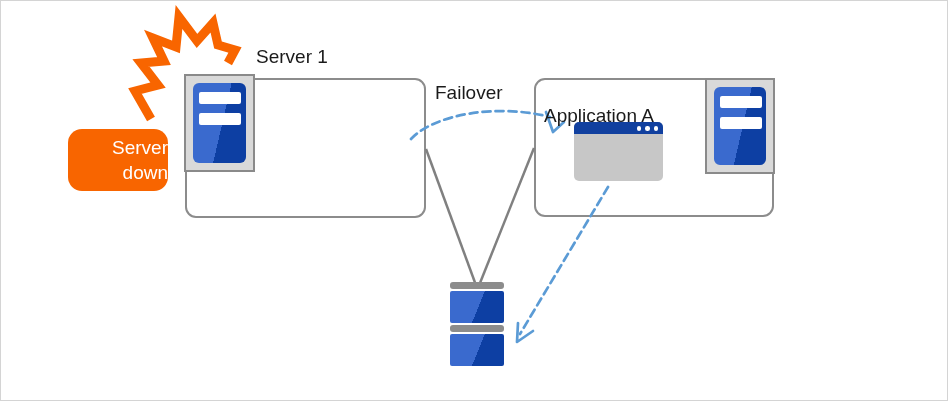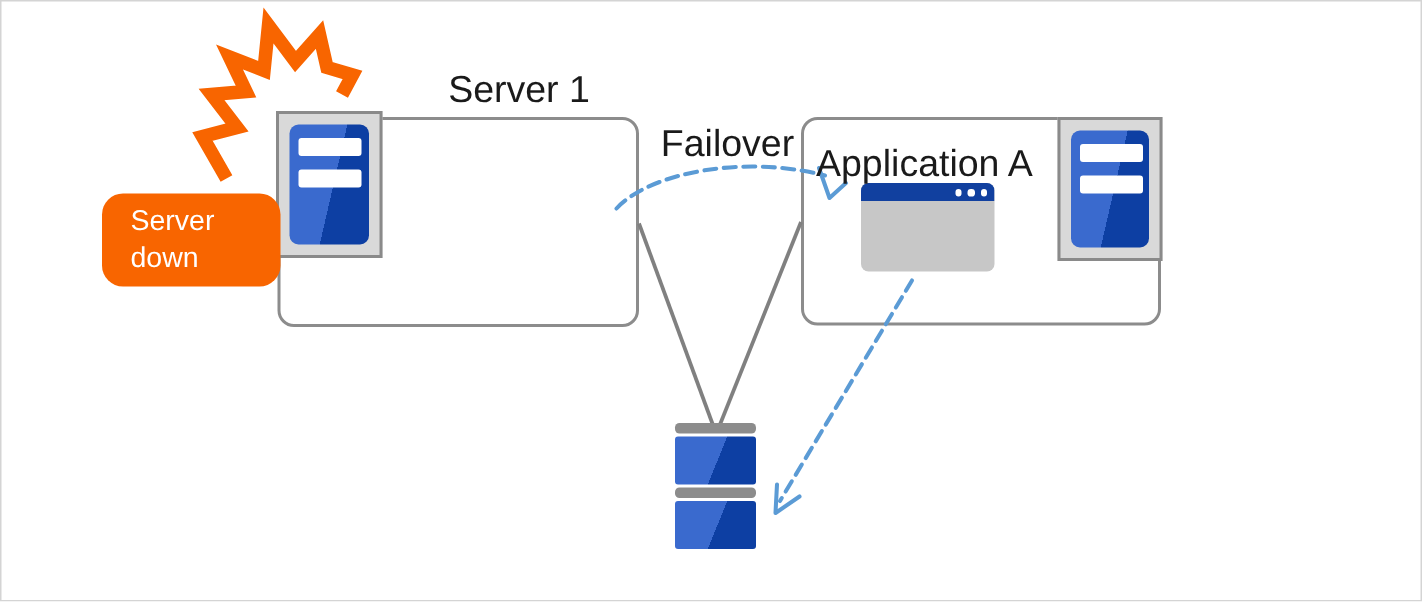--- a/index.html
+++ b/index.html
@@ -7,23 +7,23 @@
   .canvas{
     position:relative;
     width:948px;height:401px;
     background:#fff;
     border:1px solid var(--frame_gray);
     box-sizing:border-box;
     overflow:hidden;
   }
   .label{
     position:absolute;
-    font-size:25px;
+    font-size:19px;
     color:var(--text_color);
-    text-align:center;
+    text-align:left;
     white-space:nowrap;
   }
   .server-box{
     position:absolute;
     background:#fff;
     border:2.5px solid var(--box_border_gray);
     border-radius:11px;
     box-sizing:border-box;
   }
   #server1-box{left:184px;top:77px;width:241px;height:140px;}
@@ -77,26 +77,26 @@
     position:absolute;left:0;width:54px;height:32px;border-radius:2px;
     background:linear-gradient(112deg, var(--blue_light) 52%, var(--blue_dark) 52%);
   }
   .disk-block.d1{top:9px;}
   .disk-block.d2{top:52px;}
   .badge{
     position:absolute;left:67px;top:128px;width:100px;height:62px;
     background:var(--accent_orange);
     border-radius:14px;
     color:#fff;font-size:19px;line-height:1.32;
-    display:flex;flex-direction:column;align-items:flex-start;justify-content:center;padding-left:19px;
+    display:flex;flex-direction:column;align-items:flex-end;justify-content:center;
   }
   #label-server1{left:255px;top:45px;width:180px;}
   #label-server2{left:527px;top:45px;width:180px;}
   #label-failover{left:434px;top:81px;width:100px;}
-  #label-application{left:543px;top:94px;width:140px;}
+  #label-application{left:543px;top:104px;width:140px;}
   #label-shared-disk{left:413px;top:368px;width:140px;}
 </style>
 </head>
 <body>
 
 <div class="canvas">
 
   <div class="server-box" id="server1-box"></div>
   <div class="server-box" id="server2-box"></div>
 

